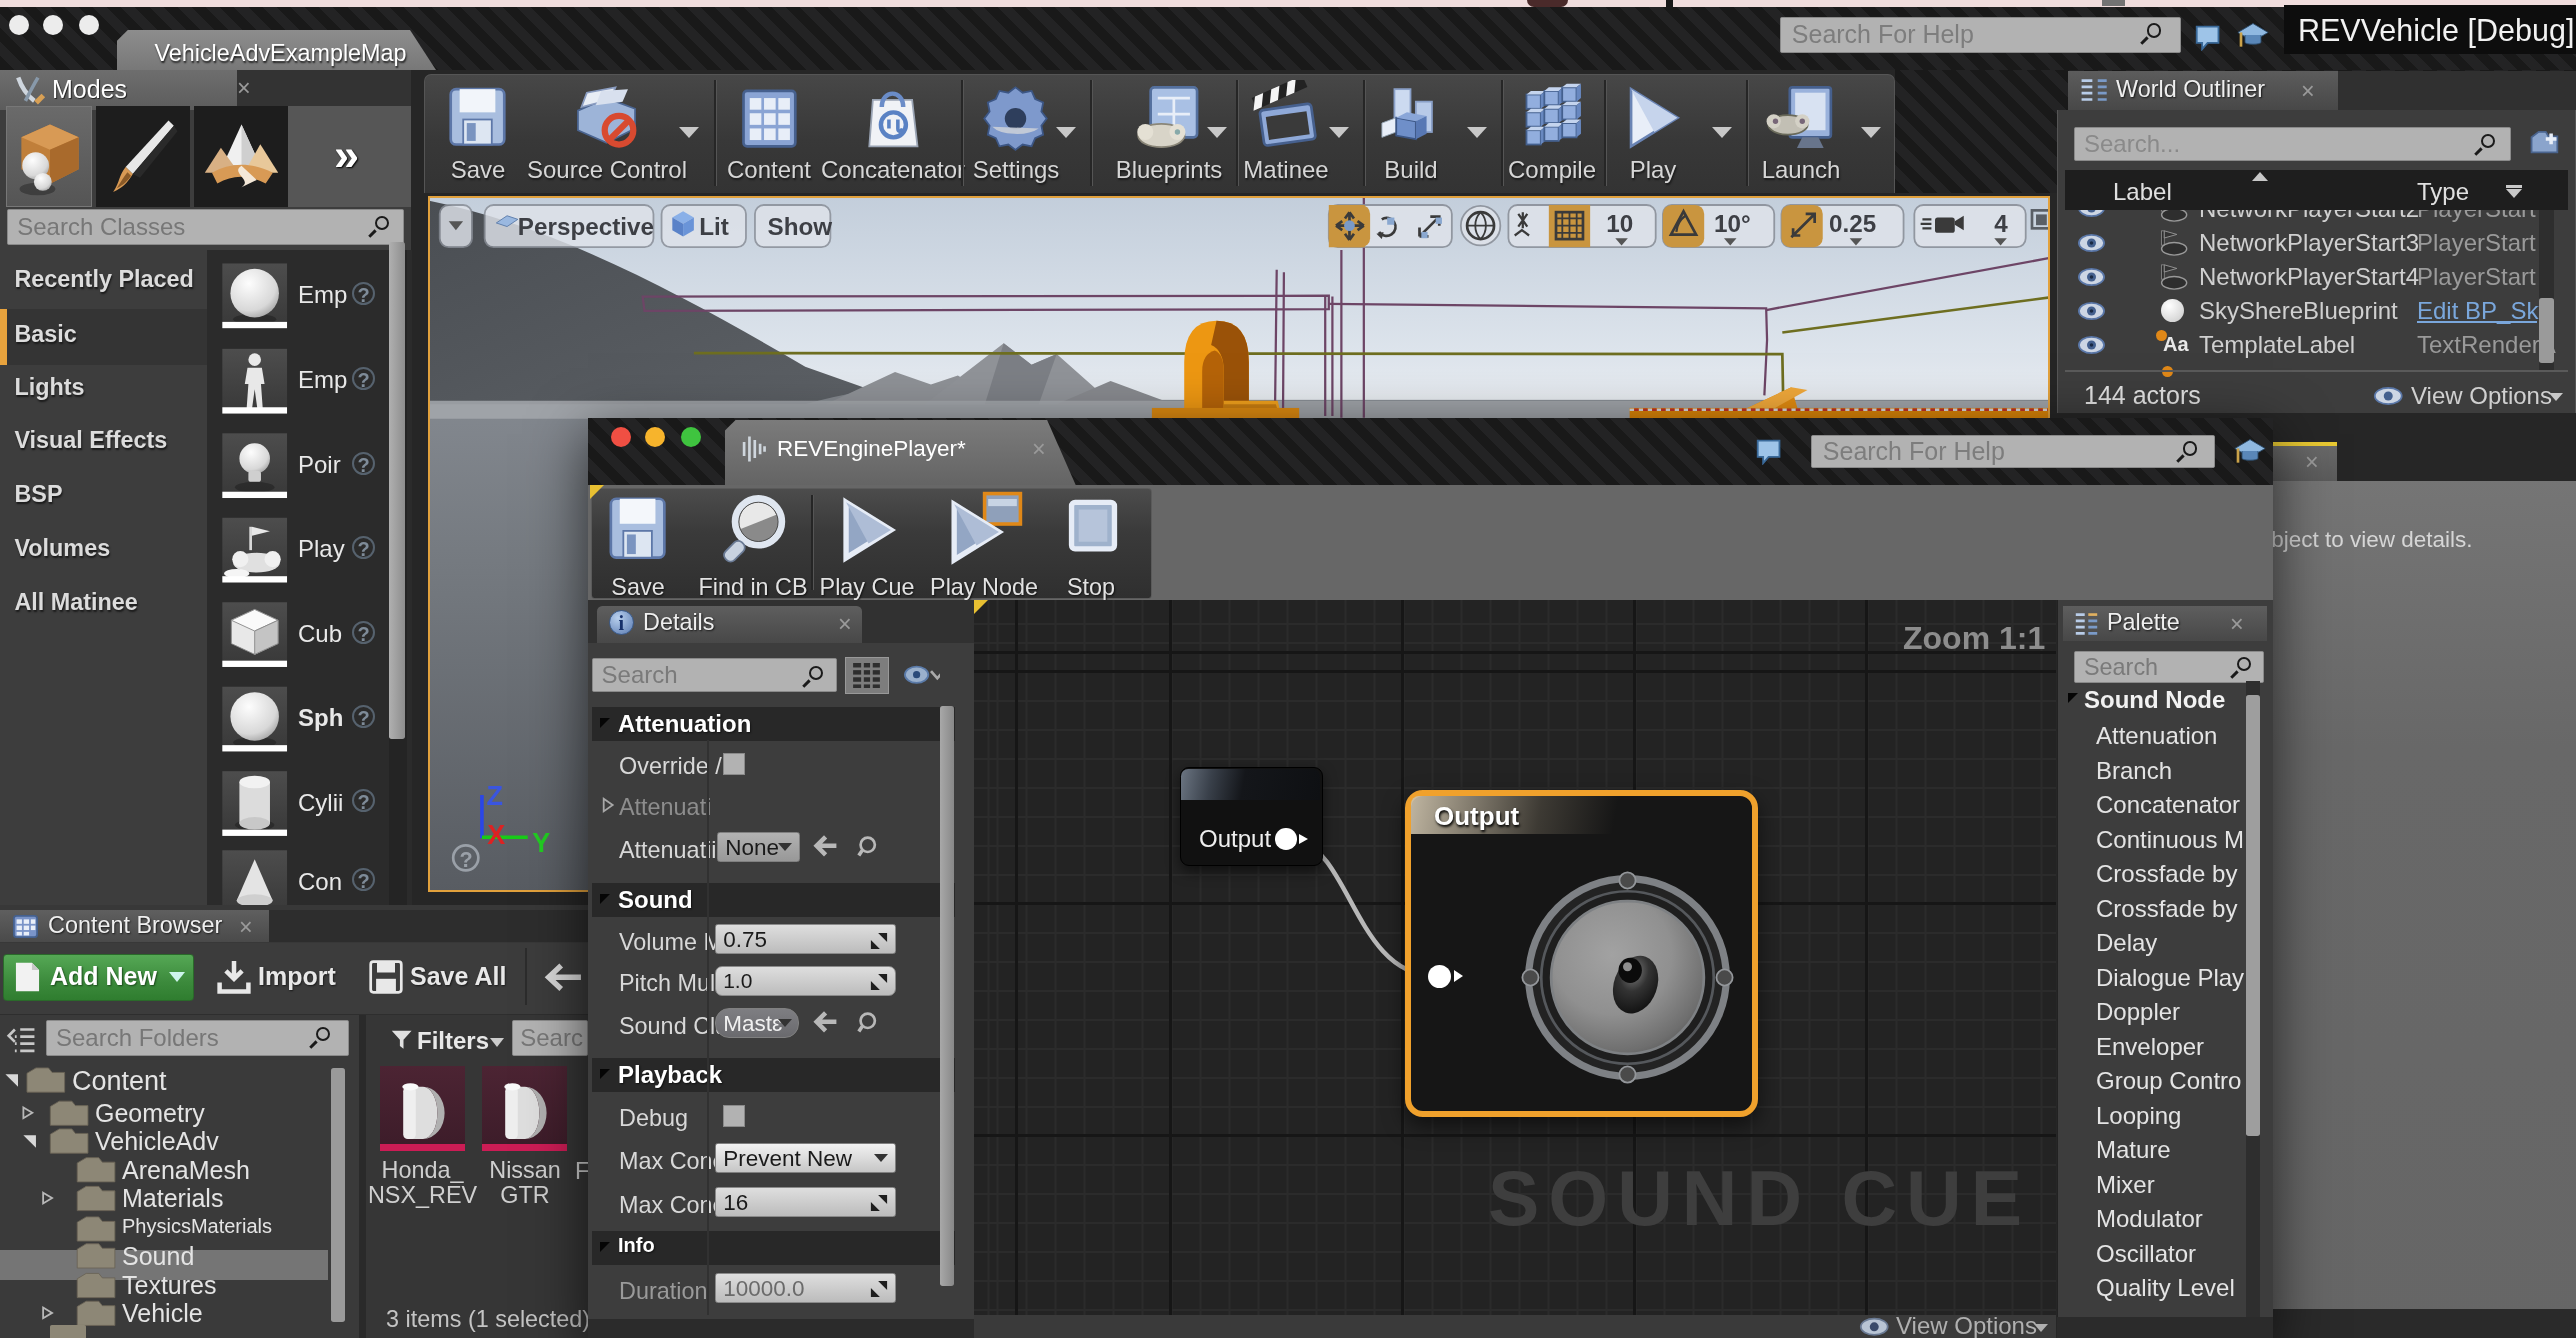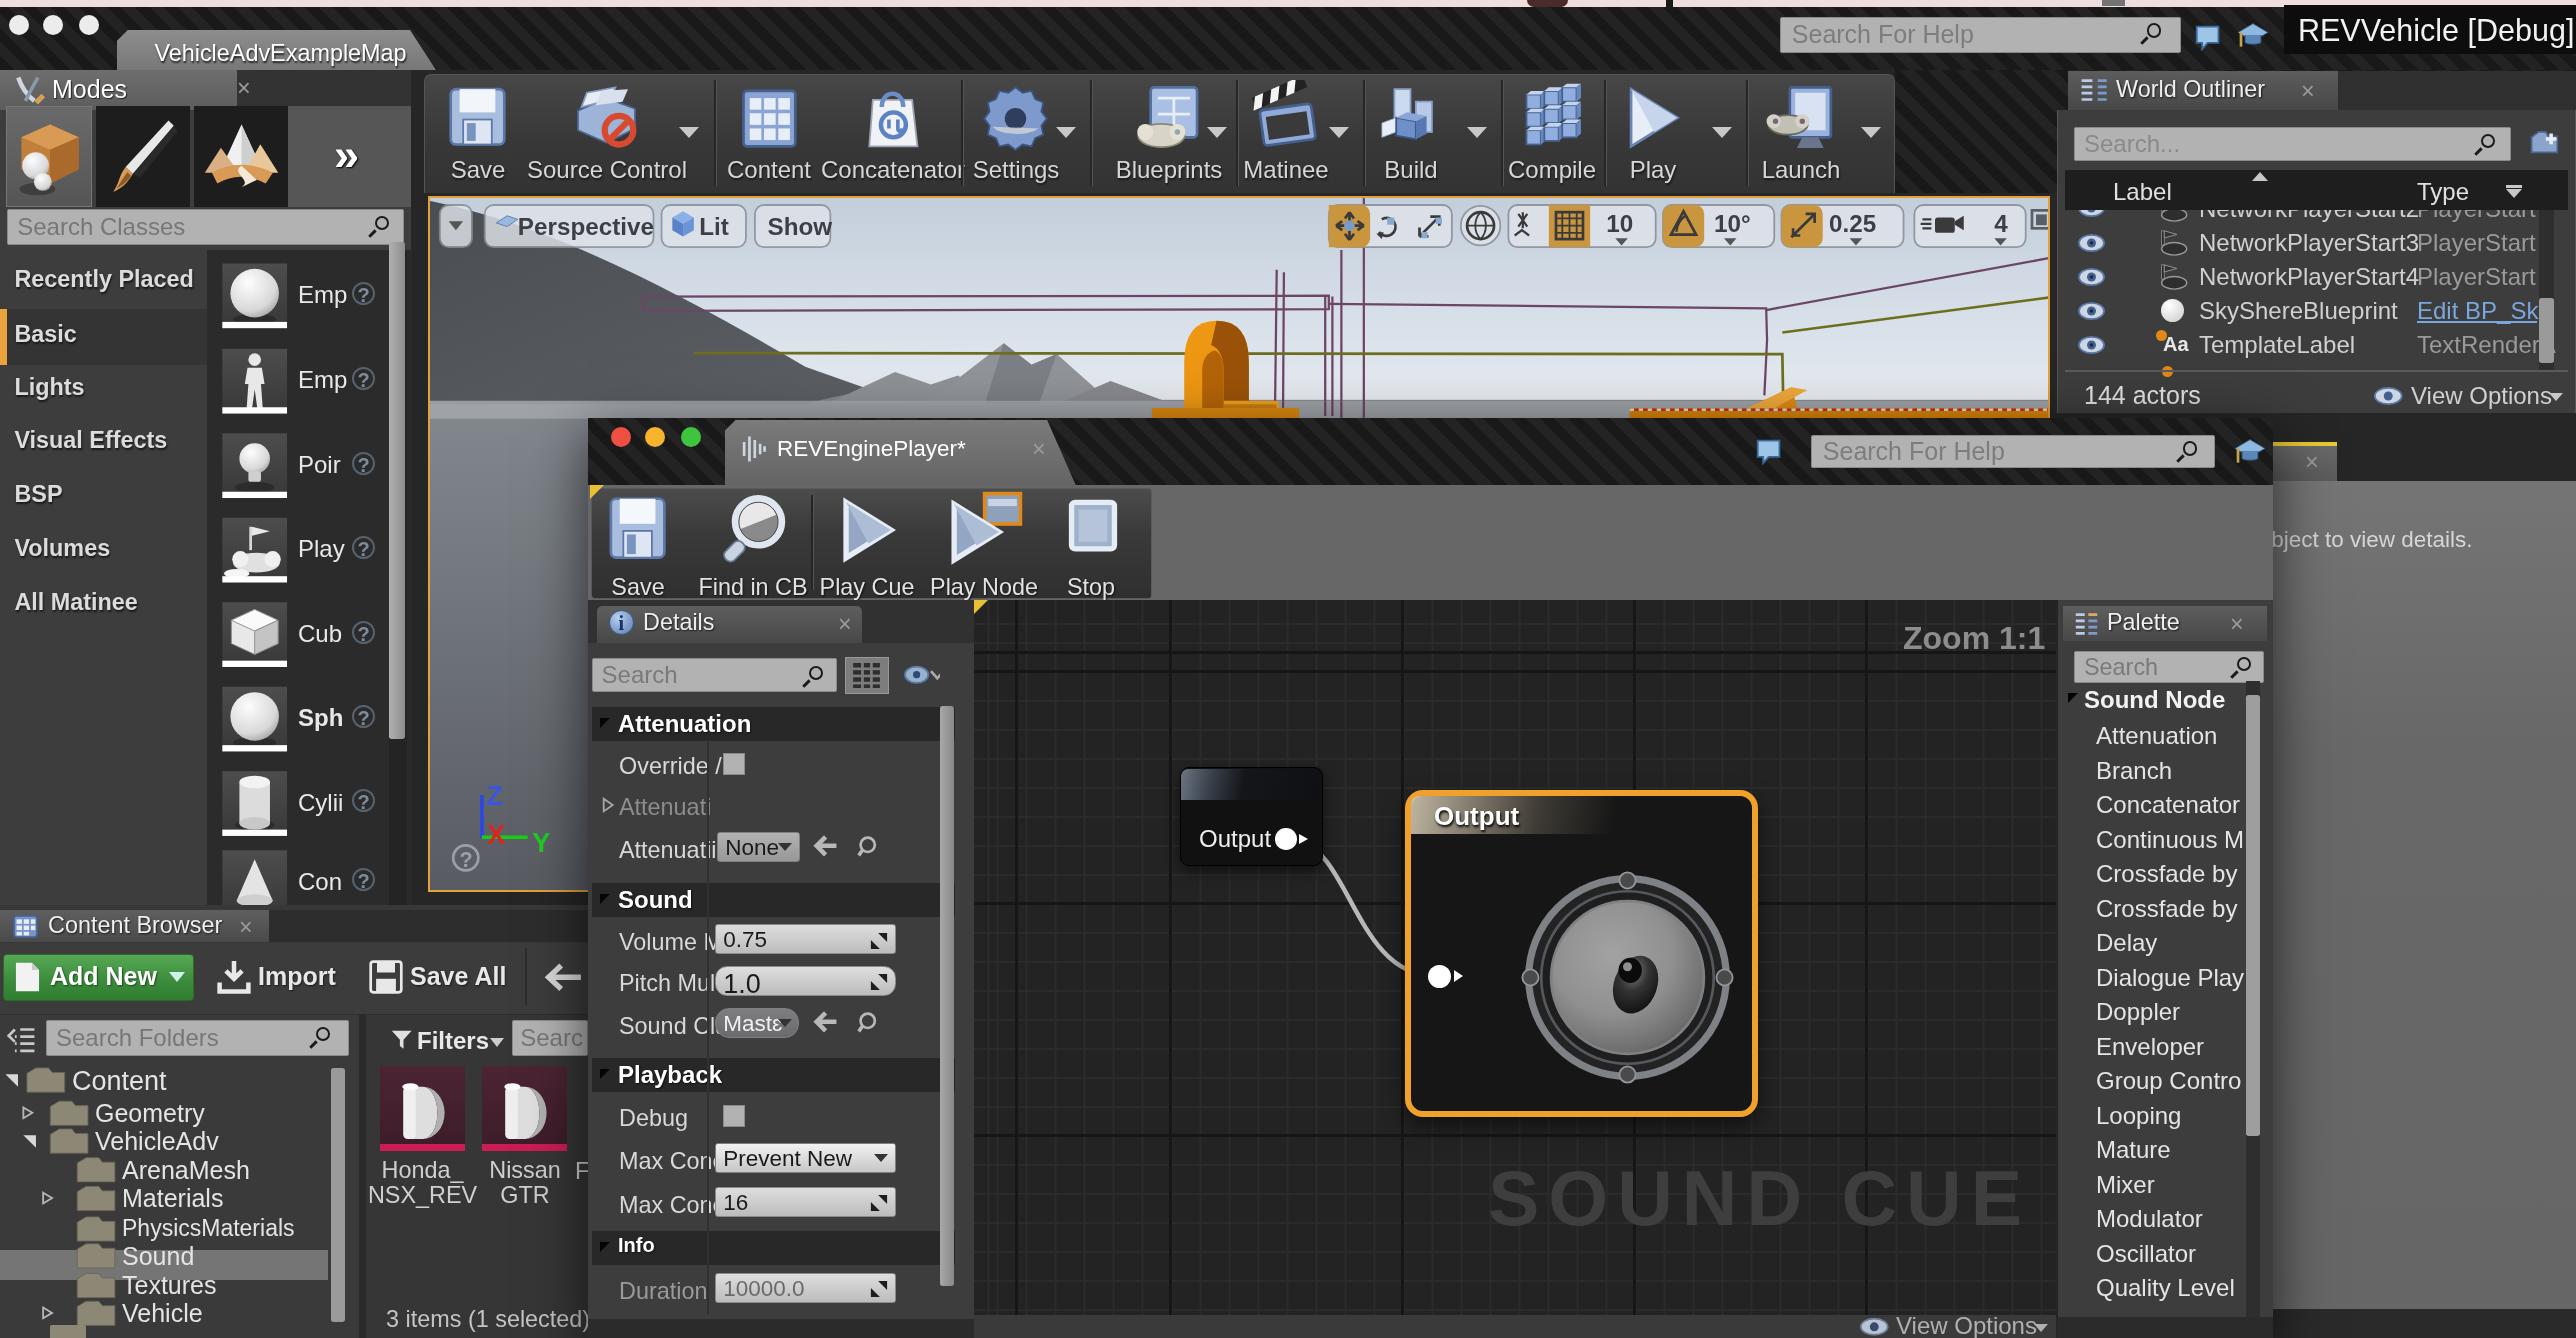--- a/index.html
+++ b/index.html
@@ -629,21 +629,21 @@
         <path d="M86 261 l10 -6 h14 l4 5 h14 v22 h-42 z" fill="#8d8776" stroke="#6a6456" stroke-width="1"></path>
         <path d="M86 294 l10 -6 h14 l4 5 h14 v22 h-42 z" fill="#8d8776" stroke="#6a6456" stroke-width="1"></path>
         <path d="M48 326 l10 6 -10 6 z" fill="none" stroke="#b8b8b8" stroke-width="2"></path>
         <path d="M86 325 l10 -6 h14 l4 5 h14 v22 h-42 z" fill="#8d8776" stroke="#6a6456" stroke-width="1"></path>
       </svg>
       <div class="abs" style="left:72px;top:161px;font-size:27px;color:#e4e4e4;">Content</div>
       <div class="abs" style="left:95px;top:194px;font-size:25px;color:#e4e4e4;">Geometry</div>
       <div class="abs" style="left:95px;top:222px;font-size:25px;color:#e4e4e4;">VehicleAdv</div>
       <div class="abs" style="left:122px;top:251px;font-size:25px;color:#e4e4e4;">ArenaMesh</div>
       <div class="abs" style="left:122px;top:279px;font-size:25px;color:#e4e4e4;">Materials</div>
-      <div class="abs" style="left:122px;top:310px;font-size:23px;color:#e4e4e4;">PhysicsMaterials</div>
+      <div class="abs" style="left:122px;top:310px;font-size:20px;color:#e4e4e4;">PhysicsMaterials</div>
       <div class="abs" style="left:122px;top:337px;font-size:25px;color:#e4e4e4;">Sound</div>
       <div class="abs" style="left:122px;top:366px;font-size:25px;color:#e4e4e4;">Textures</div>
       <div class="abs" style="left:122px;top:394px;font-size:25px;color:#e4e4e4;">Vehicle</div>
       <div class="abs" style="left:122px;top:419px;font-size:25px;color:#e4e4e4;"></div>
       <div class="abs" style="left:50px;top:420px;width:36px;height:12.6px;background:#8d8776;border-radius:1.8px 1.8px 0 0;"></div>
       <div class="abs" style="left:331px;top:163px;width:13.5px;height:254px;background:#9a9a9a;border-radius:2.7px;"></div>
       <div class="abs" style="left:380px;top:161px;width:85px;height:85px;background:linear-gradient(#4c2433,#3c1c29);"></div>
       <div class="abs" style="left:380px;top:239px;width:85px;height:7.2px;background:#cc1c55;"></div>
       <div class="abs" style="left:396px;top:171px;"><svg width="54" height="63" viewBox="0 0 60 70">
           <path d="M16 12 h14 a16 29 0 0 1 0 58 h-14 z" fill="#dedede"></path>
@@ -790,21 +790,21 @@
           </svg></div>
         <div class="abs" style="left:3.6px;top:283px;width:363px;height:34px;background:#282828;"></div>
         <div class="abs" style="left:11.7px;top:294px;width:0;height:0;border-top:10.8px solid #050505;border-right:10.8px solid transparent;"></div>
         <div class="abs" style="left:30px;top:286px;font-size:24px;font-weight:bold;color:#fff;text-shadow:0.9px 0.9px 1.8px #111;">Sound</div>
         <div class="abs" style="left:31px;top:329px;font-size:23.4px;color:#d8d8d8;">Volume M</div>
         <div class="abs" style="left:127px;top:324px;width:181px;height:30px;background:linear-gradient(#dedede,#bcbcbc);border:0.9px solid #8a8a8a;border-radius:2.7px;font-size:22.5px;color:#1a1a1a;padding:1.8px 7.2px;">0.75</div>
         <div class="abs" style="left:282px;top:331px;"><svg width="18" height="18" viewBox="0 0 20 20">
             <path d="M19 1 h-10 l10 10 z M1 19 v-10 l10 10 z" fill="#1e1e1e"></path>
           </svg></div>
         <div class="abs" style="left:31px;top:370px;font-size:23.4px;color:#d8d8d8;">Pitch Mul</div>
-        <div class="abs" style="left:127px;top:366px;width:181px;height:30px;background:linear-gradient(#dedede,#bcbcbc);border:0.9px solid #8a8a8a;border-radius:12px;font-size:27px;color:#1a1a1a;padding:1.8px 7.2px;">1.0</div>
+        <div class="abs" style="left:127px;top:366px;width:181px;height:30px;background:linear-gradient(#dedede,#bcbcbc);border:0.9px solid #8a8a8a;border-radius:7px;font-size:21px;color:#1a1a1a;padding:1.8px 7.2px;">1.0</div>
         <div class="abs" style="left:282px;top:372px;"><svg width="18" height="18" viewBox="0 0 20 20">
             <path d="M19 1 h-10 l10 10 z M1 19 v-10 l10 10 z" fill="#1e1e1e"></path>
           </svg></div>
         <div class="abs" style="left:31px;top:413px;font-size:23.4px;color:#d8d8d8;">Sound Cla</div>
         <div class="abs" style="left:127px;top:408px;width:84px;height:30px;background:linear-gradient(#7e7e82,#6a6a6e);border:0.9px solid #808080;border-radius:14px;font-size:22.5px;color:#f0f0f0;padding:1.8px 7.2px;">Mastɛ</div>
         <div class="abs" style="left:190px;top:419px;width:0;height:0;border-left:7.2px solid transparent;border-right:7.2px solid transparent;border-top:8px solid #333;"></div>
         <div class="abs" style="left:225px;top:411px;"><svg width="27" height="23.4" viewBox="0 0 30 26">
             <path d="M14 2 L4 12 L14 22 M4 12 h22" stroke="#b8b8b8" stroke-width="5" fill="none"></path>
           </svg></div>
         <div class="abs" style="left:269px;top:411px;"><svg width="25" height="25" viewBox="0 0 28 28">

